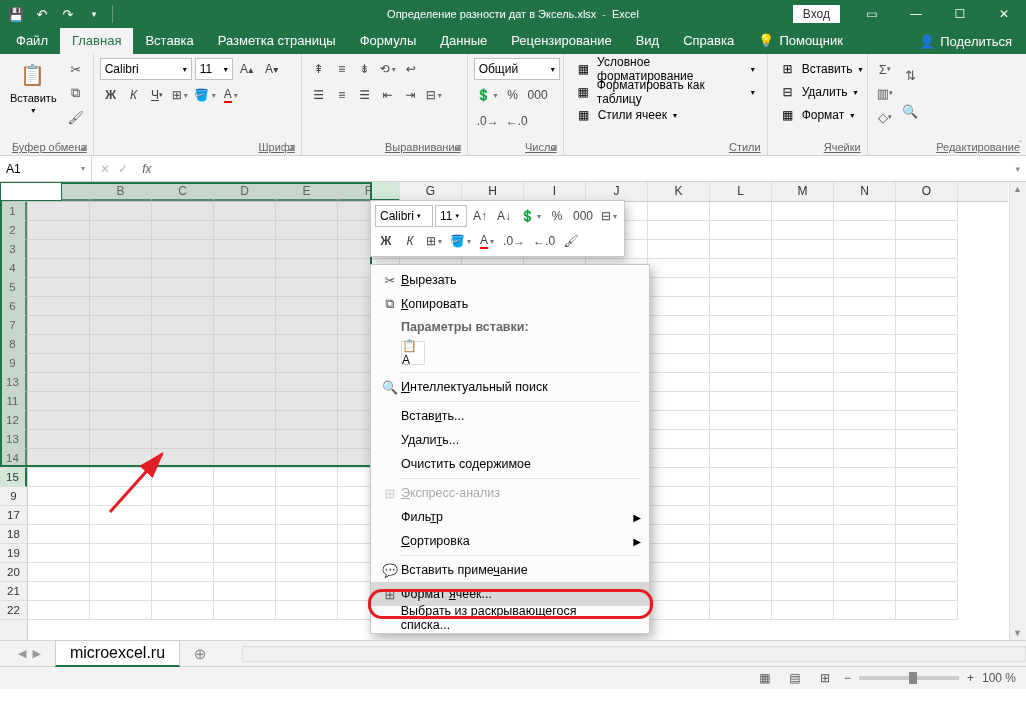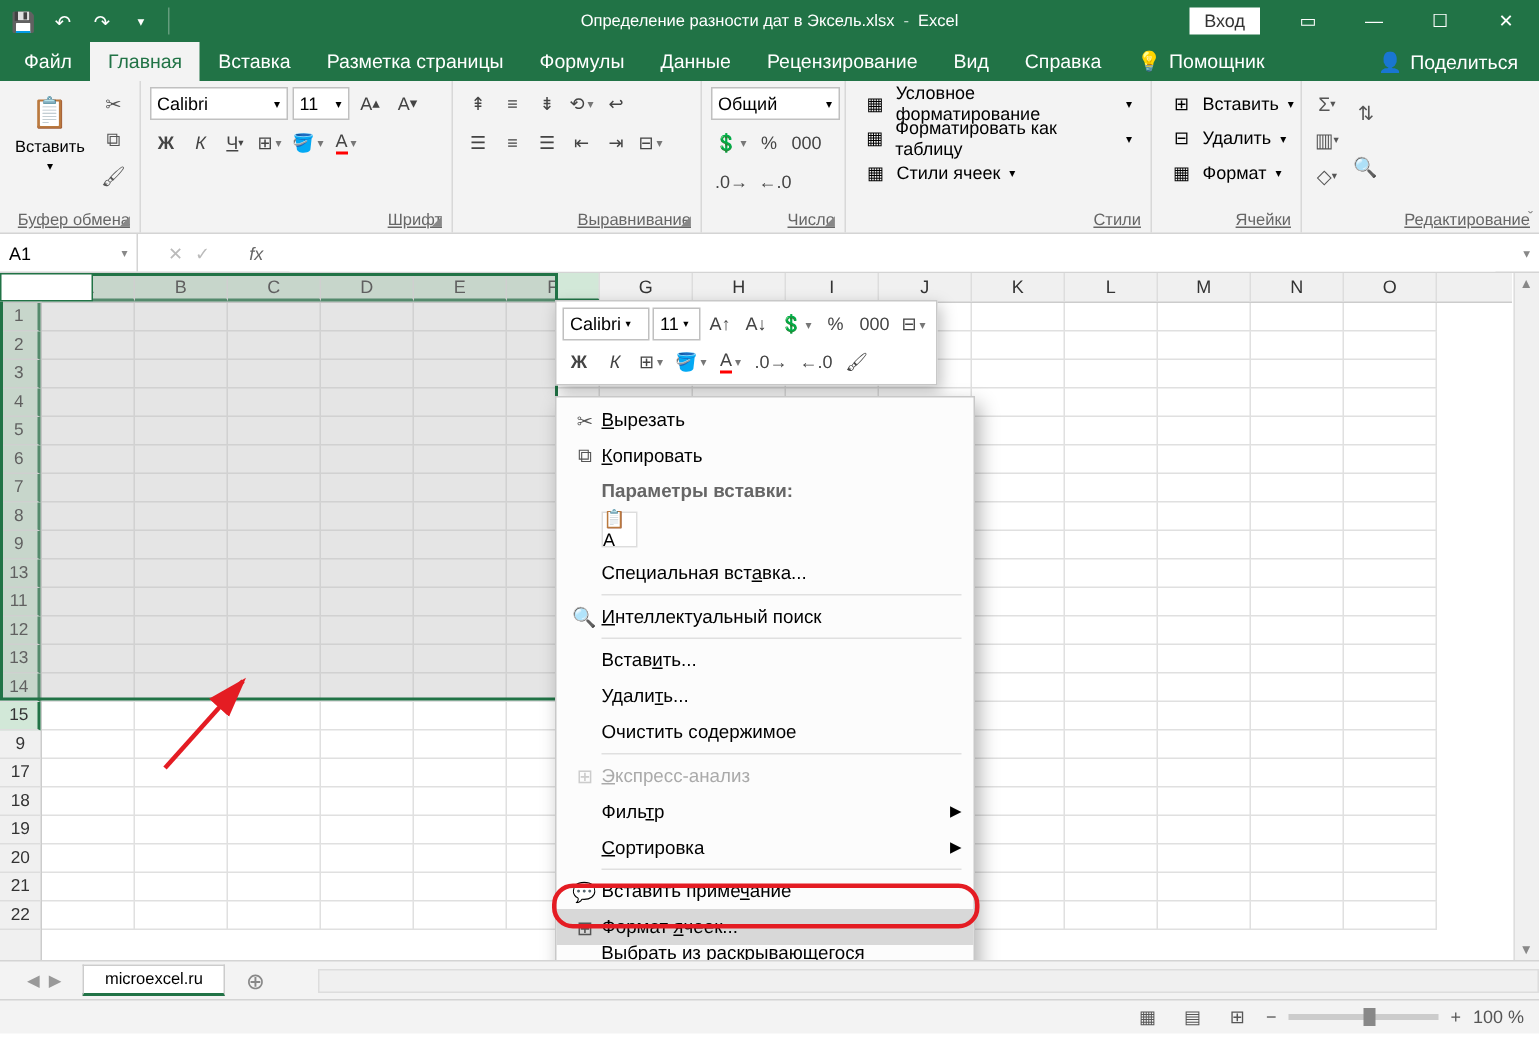--- a/index.html
+++ b/index.html
@@ -33,21 +33,21 @@
 .font-row { display: flex; gap: 3px; align-items: center; }
 .font-combo { border: 1px solid #c0c0c0; background: #fff; height: 22px; font-size: 12px; padding: 0 4px; display: flex; align-items: center; text-align: center; }
 .font-combo.name { width: 92px; }
 .font-combo.size { width: 38px; }
 .btn-row { display: flex; gap: 1px; }
 .ribbon-btn { height: 22px; min-width: 22px; padding: 0 3px; display: flex; align-items: center; justify-content: center; font-size: 12px; color: #444; }
 .ribbon-btn.drop::after { content: "▾"; font-size: 8px; margin-left: 2px; color: #777; }
 .cmd-btn { display: flex; align-items: center; gap: 6px; font-size: 12px; padding: 2px 6px; height: 22px; }
 .cmd-btn .ci { width: 16px; text-align: center; }
 
-.namebox-row { height: 26px; border-bottom: 1px solid #d4d4d4; display: flex; align-items: center; background: #fff; gap: 12px; }
+.namebox-row { height: 26px; border-bottom: 1px solid #d4d4d4; display: flex; align-items: center; background: #fff; }
 .namebox { width: 92px; border-right: 1px solid #d4d4d4; height: 100%; display: flex; align-items: center; padding: 0 6px; font-size: 12px; justify-content: space-between; }
 .fx-btns { display: flex; align-items: center; gap: 8px; padding: 0 8px; color: #bbb; }
 .fx-label { font-style: italic; font-size: 12px; color: #666; padding: 0 6px; }
 .formula-input { flex: 1; height: 100%; border: none; outline: none; }
 
 .grid-area { position: relative; height: 458px; overflow: hidden; }
 .corner { position: absolute; left: 0; top: 0; width: 28px; height: 20px; background: #f0f0f0; border-right: 1px solid #ccc; border-bottom: 1px solid #ccc; }
 .col-headers { position: absolute; left: 28px; top: 0; right: 18px; height: 20px; display: flex; background: #f0f0f0; border-bottom: 1px solid #ccc; }
 .col-h { width: 62px; border-right: 1px solid #ddd; text-align: center; font-size: 12px; line-height: 19px; color: #333; }
 .col-h.sel { background: #d2e8d8; border-bottom: 2px solid #217346; }
@@ -77,21 +77,21 @@
 .menu-sep { height: 1px; background: #e0e0e0; margin: 2px 8px 2px 30px; }
 .menu-header { font-size: 12.5px; color: #666; padding: 4px 8px 3px 30px; }
 .menu-paste-opts { padding: 2px 8px 5px 30px; }
 .paste-icon { width: 24px; height: 24px; border: 1px solid #ddd; display: inline-flex; align-items: center; justify-content: center; font-size: 12px; background: #fff; }
 .menu-highlight { position: absolute; border: 3px solid #e41c23; border-radius: 14px; pointer-events: none; z-index: 60; }
 
 .red-arrow { position: absolute; z-index: 55; }
 
 .sheet-tabs { height: 26px; border-top: 1px solid #d4d4d4; background: #f3f3f3; display: flex; align-items: center; padding-left: 18px; }
 .nav-arrows { display: flex; gap: 6px; color: #999; font-size: 11px; margin-right: 14px; }
-.sheet-tab { background: #fff; border: 1px solid #ccc; border-bottom: 2px solid #217346; padding: 3px 14px; font-size: 11px; }
+.sheet-tab { background: #fff; border: 1px solid #ccc; border-bottom: 2px solid #217346; padding: 3px 14px; font-size: 16px; }
 .new-sheet { width: 24px; height: 24px; display: flex; align-items: center; justify-content: center; margin-left: 8px; color: #888; border: 1px solid transparent; font-size: 15px; }
 .hscroll { flex: 1; margin-left: 30px; height: 16px; background: #f0f0f0; border: 1px solid #ddd; position: relative; }
 
 .statusbar { height: 23px; background: #f3f3f3; border-top: 1px solid #d4d4d4; display: flex; align-items: center; justify-content: flex-end; padding: 0 10px; gap: 8px; font-size: 12px; color: #555; }
 .view-btn { width: 22px; height: 18px; display: flex; align-items: center; justify-content: center; font-size: 12px; }
 .zoom-slider { width: 100px; height: 4px; background: #ccc; position: relative; }
 .zoom-slider::before { content: ""; position: absolute; left: 50%; top: -4px; width: 8px; height: 12px; background: #888; }
 u.hot { text-decoration: underline; }
 </style>
 </head>
@@ -776,24 +776,20 @@
     <div class="menu-item">
         <span class="mi-icon">✂</span>
         <span><u class="hot">В</u>ырезать</span>
       </div>
     <div class="menu-item">
         <span class="mi-icon">⧉</span>
         <span><u class="hot">К</u>опировать</span>
       </div>
     <div class="menu-header"><b>Параметры вставки:</b></div>
     <div class="menu-paste-opts"><span class="paste-icon">📋A</span></div>
-    <div class="menu-item">
-        <span class="mi-icon"></span>
-        <span>Специальная вст<u class="hot">а</u>вка...</span>
-      </div>
     <div class="menu-sep"></div>
     <div class="menu-item">
         <span class="mi-icon">🔍</span>
         <span><u class="hot">И</u>нтеллектуальный поиск</span>
       </div>
     <div class="menu-sep"></div>
     <div class="menu-item">
         <span class="mi-icon"></span>
         <span>Встав<u class="hot">и</u>ть...</span>
       </div>

